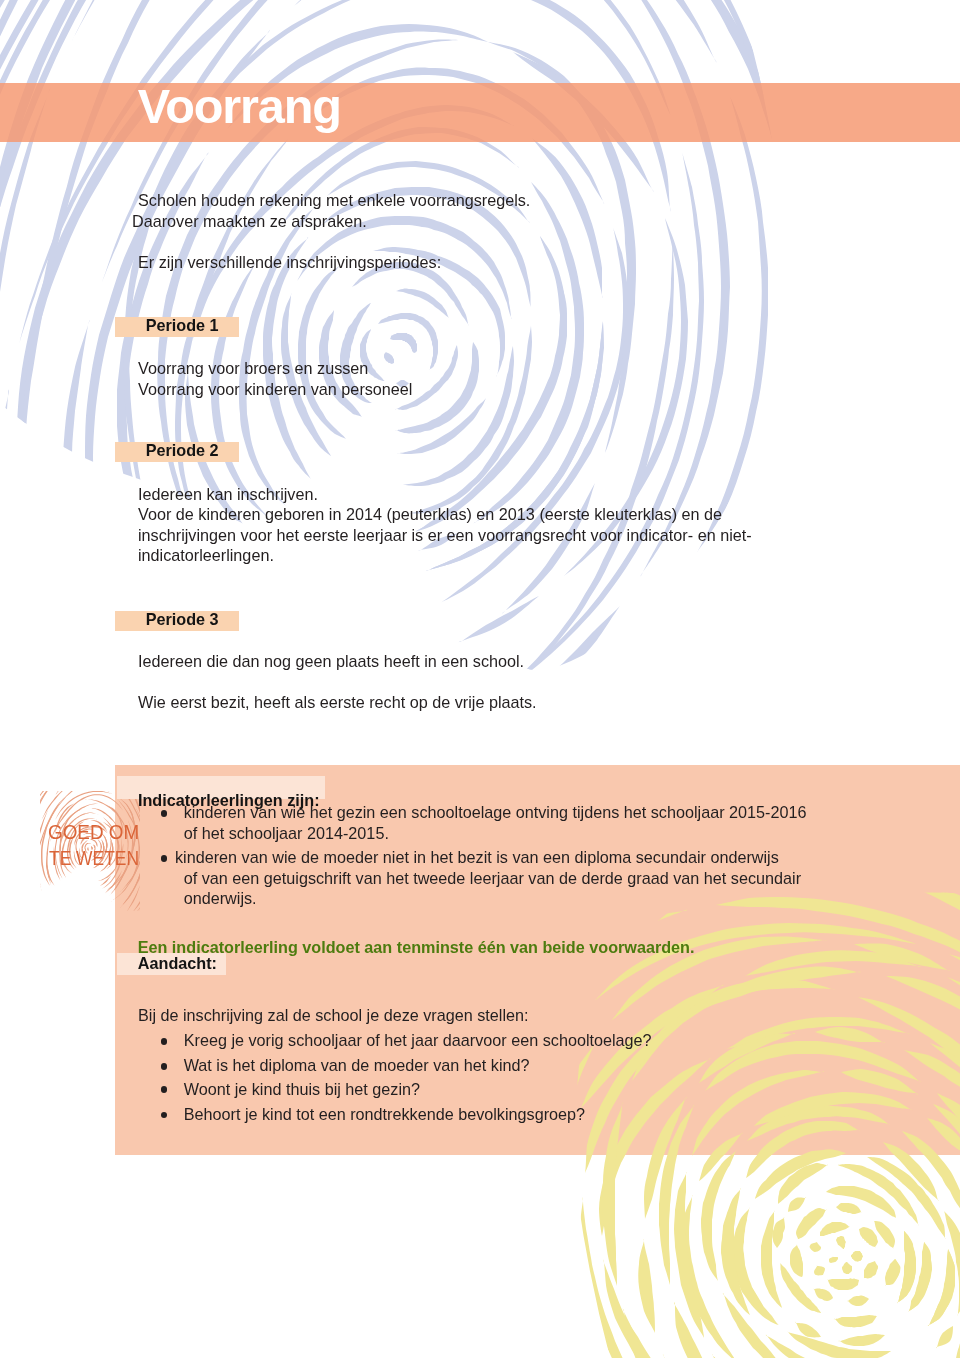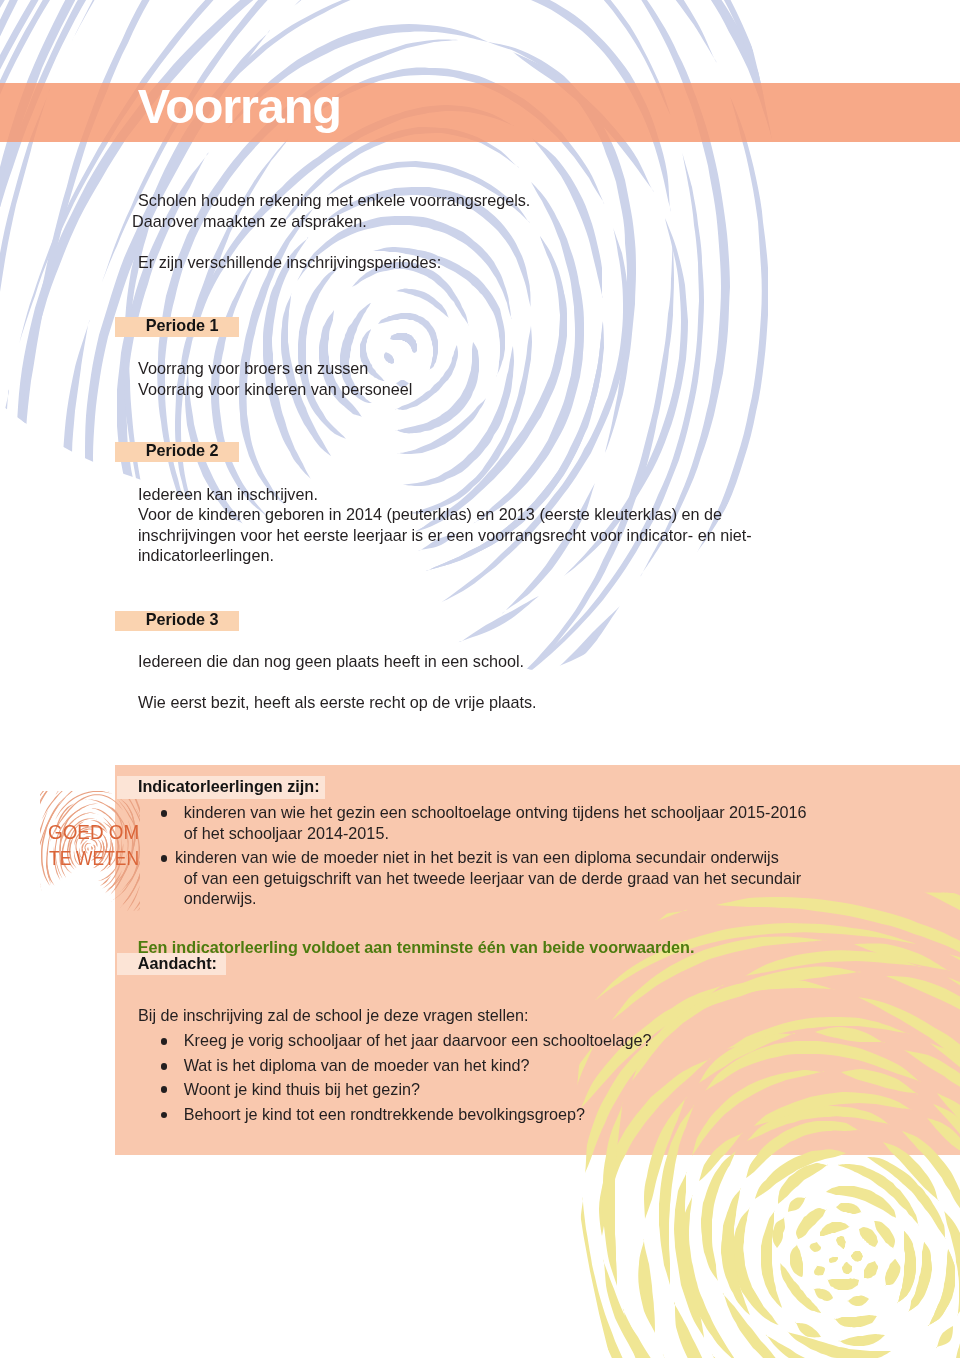--- a/index.html
+++ b/index.html
@@ -483,21 +483,21 @@
       <div class="t" style="left:138px;top:483.56px">Iedereen kan inschrijven.</div>
       <div class="t" style="left:138px;top:504.46px">Voor de kinderen geboren in 2014 (peuterklas) en 2013 (eerste kleuterklas) en de</div>
       <div class="t" style="left:138px;top:524.76px">inschrijvingen voor het eerste leerjaar is er een voorrangsrecht voor indicator- en niet-</div>
       <div class="t" style="left:138px;top:545.06px">indicatorleerlingen.</div>
       <div class="tag" style="top:610.7px">
         <b style="top:-1.64px">Periode 3</b>
       </div>
       <div class="t" style="left:138px;top:650.56px">Iedereen die dan nog geen plaats heeft in een school.</div>
       <div class="t" style="left:138px;top:691.76px">Wie eerst bezit, heeft als eerste recht op de vrije plaats.</div>
       <div class="hl" style="left:116.9px;top:776.4px;width:208.3px;height:23.1px">
-        <b style="left:21px;top:0">Indicatorleerlingen zijn:</b>
+        <b style="left:21px;top:14px">Indicatorleerlingen zijn:</b>
       </div>
       <div class="t" style="left:183.7px;top:802.16px">kinderen van wie het gezin een schooltoelage ontving tijdens het schooljaar 2015-2016</div>
       <div class="t" style="left:183.7px;top:822.76px">of het schooljaar 2014-2015.</div>
       <div class="t" style="left:175px;top:846.96px">kinderen van wie de moeder niet in het bezit is van een diploma secundair onderwijs</div>
       <div class="t" style="left:183.7px;top:867.56px">of van een getuigschrift van het tweede leerjaar van de derde graad van het secundair</div>
       <div class="t" style="left:183.7px;top:888.16px">onderwijs.</div>
       <div class="dot" style="left:160.6px;top:810.1px"></div>
       <div class="dot" style="left:160.6px;top:854.9px"></div>
       <div class="note" style="left:137.7px;top:937.16px">Een indicatorleerling voldoet aan tenminste één van beide voorwaarden.</div>
       <div class="hl" style="left:116.5px;top:953px;width:109.3px;height:21.9px">

